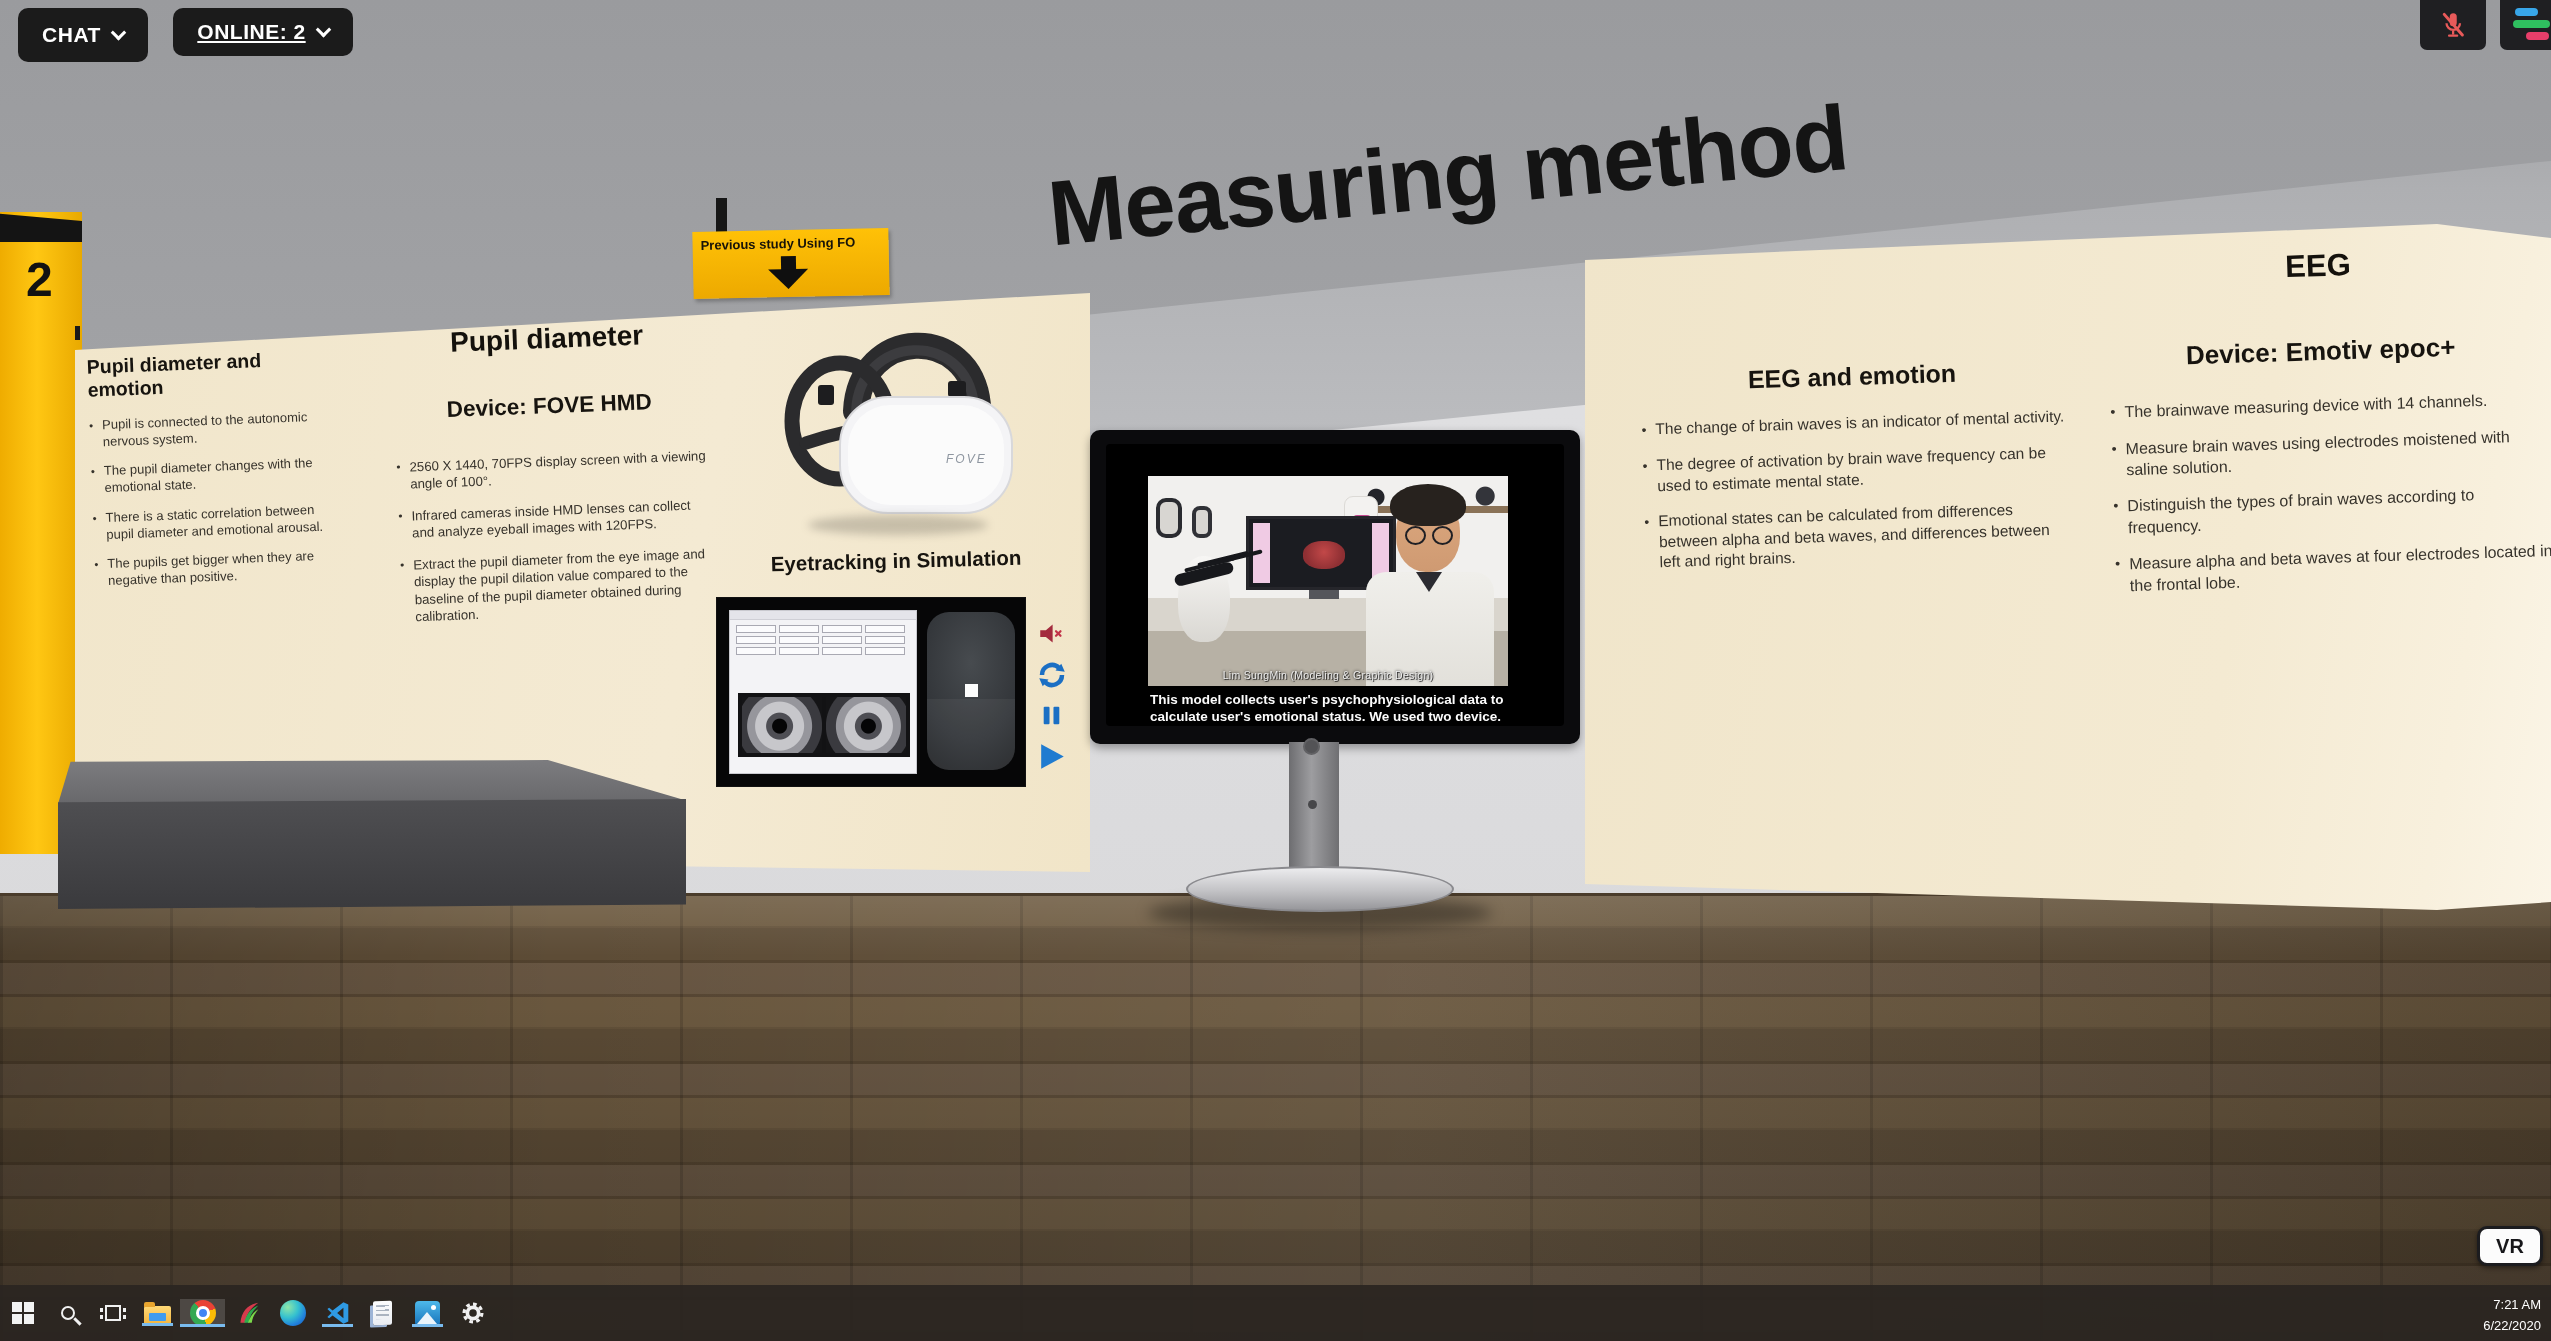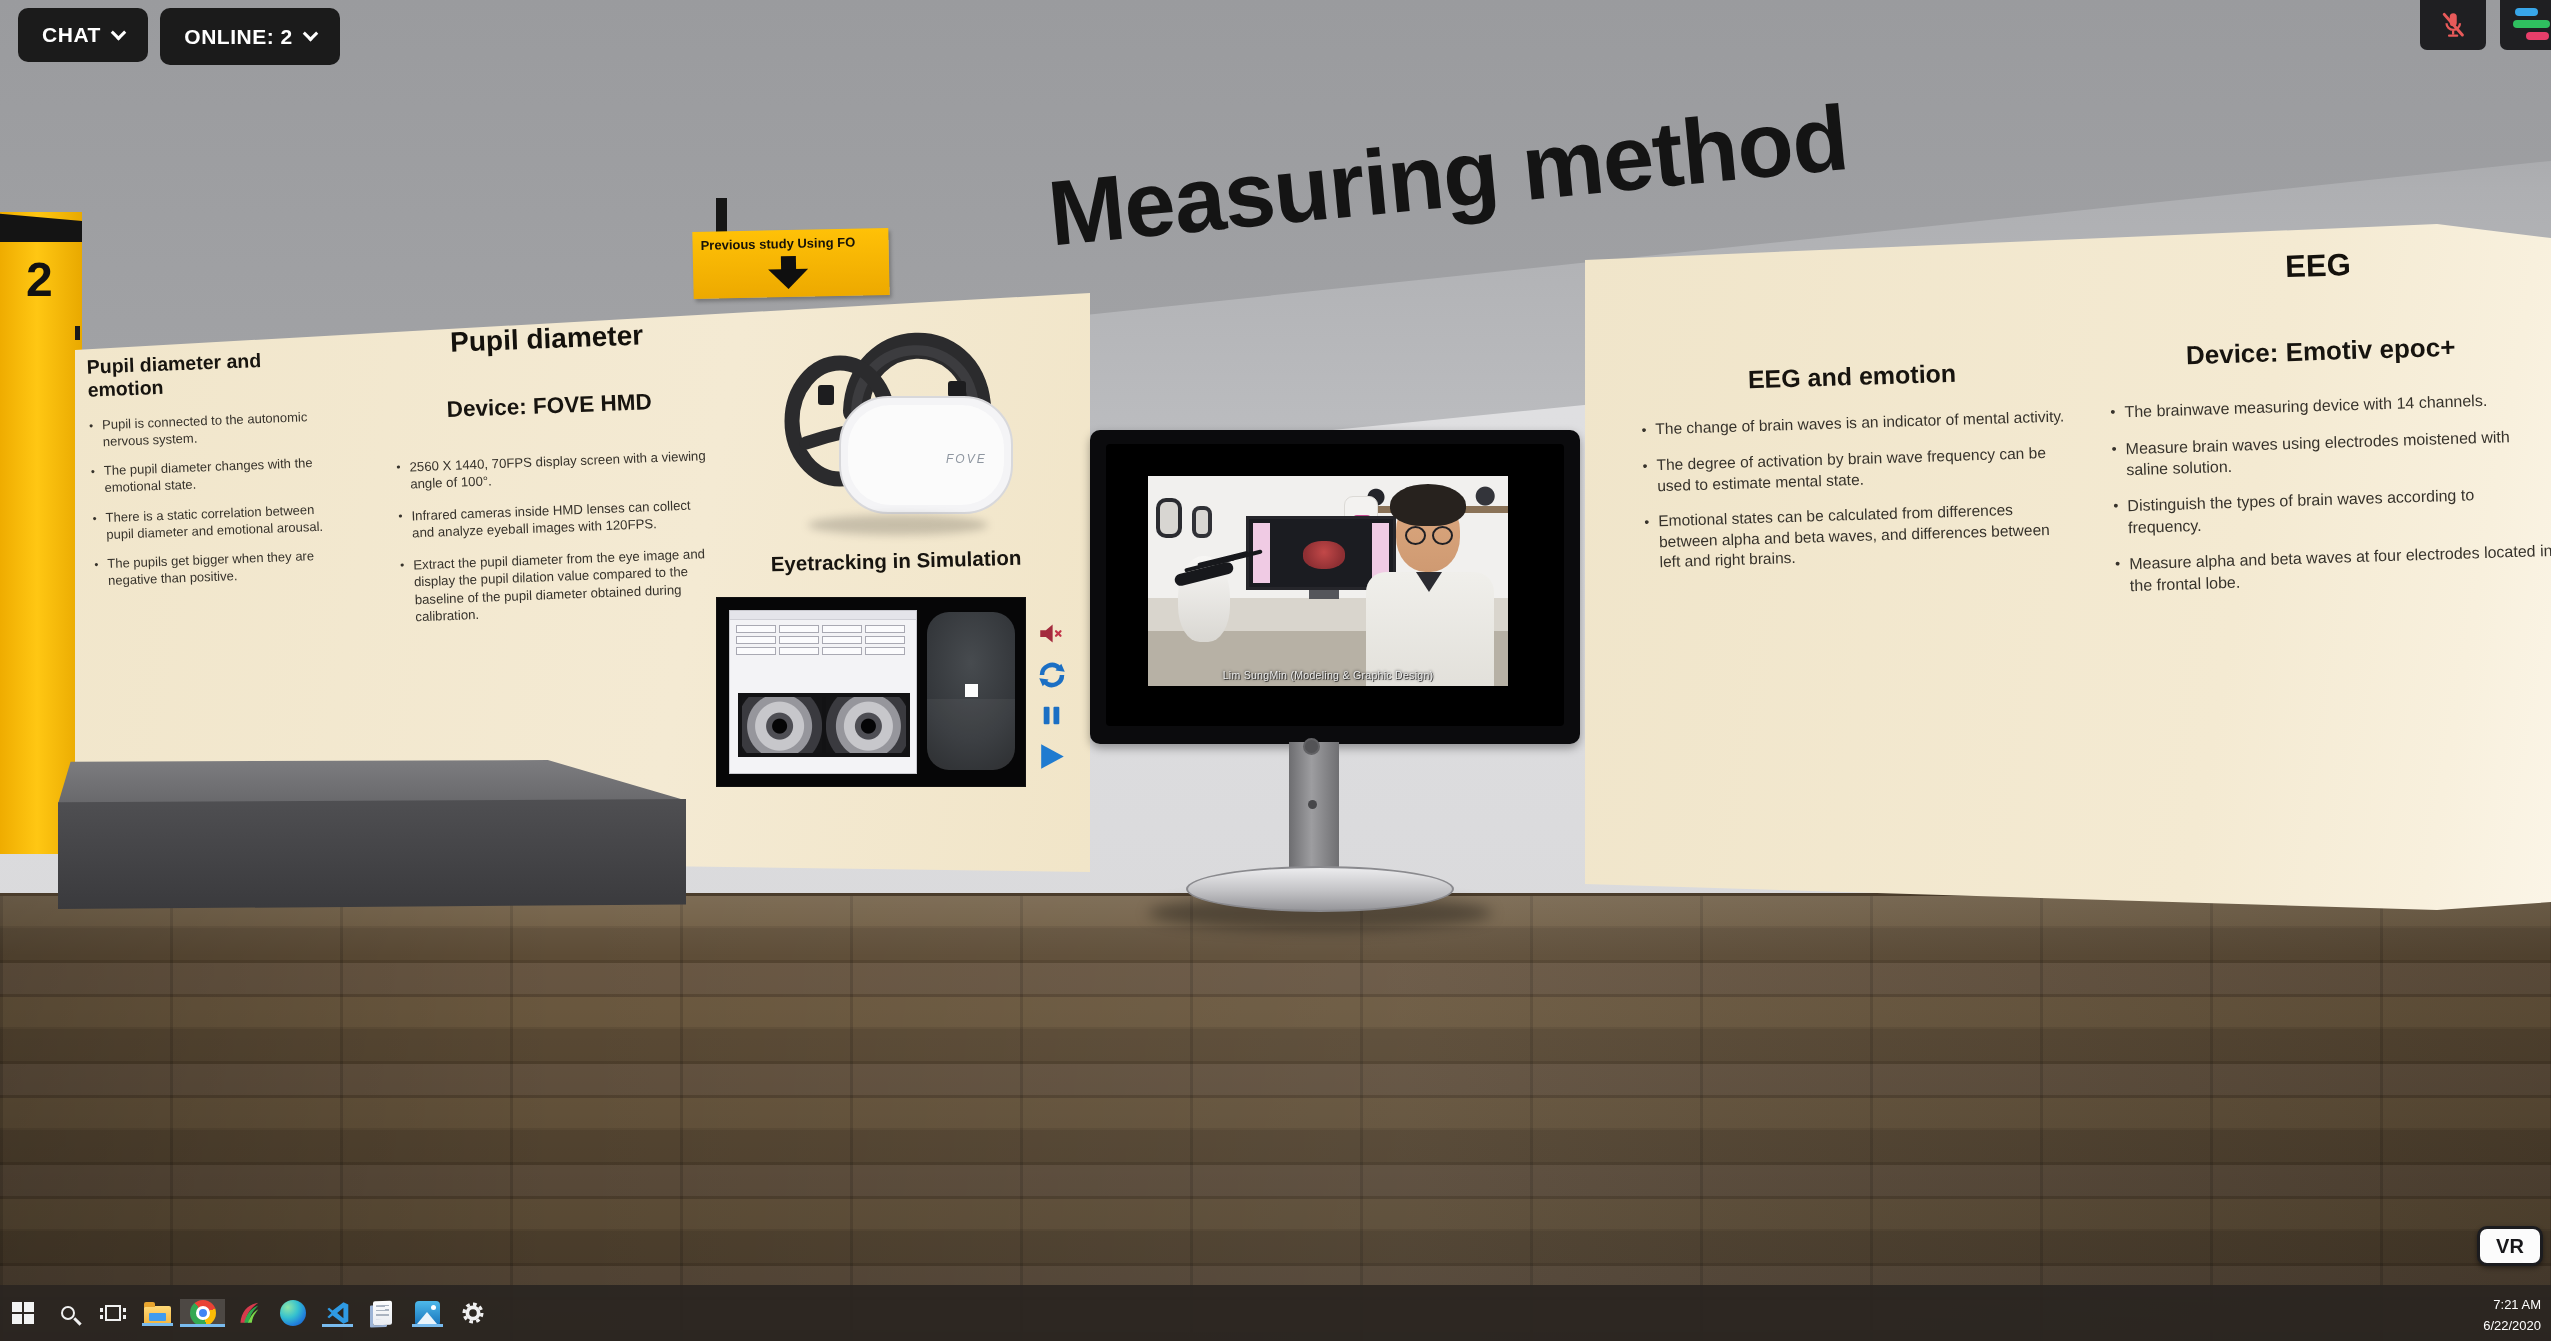--- a/index.html
+++ b/index.html
@@ -139,21 +139,21 @@
   .ctl-lg{left:1592px;top:482px;gap:17px;}
   .ctl-sm .i-mute svg{width:27px;height:27px;}.ctl-sm .i-replay svg{width:30px;height:30px;}
   .ctl-sm .i-pause svg{width:25px;height:25px;}.ctl-sm .i-play svg{width:31px;height:31px;}
   .ctl-lg .i-mute svg{width:37px;height:37px;}.ctl-lg .i-replay svg{width:42px;height:42px;}
   .ctl-lg .i-pause svg{width:35px;height:35px;}.ctl-lg .i-play svg{width:45px;height:45px;}
 
   
   .hud-btn{position:absolute;background:rgba(17,17,17,.93);border:none;border-radius:10px;color:#fff;
     font-weight:700;font-size:21px;letter-spacing:.5px;display:flex;align-items:center;justify-content:center;gap:12px;cursor:pointer;}
   .hud-chat{left:18px;top:8px;width:130px;height:54px;}
-  .hud-online{left:160px;top:8px;width:180px;height:57px;}
+  .hud-online{left:173px;top:8px;width:180px;height:48px;text-decoration:underline;}
   .chev{width:11px;height:11px;border-right:3.4px solid #fff;border-bottom:3.4px solid #fff;transform:rotate(45deg) translate(-2px,-2px);}
   .hud-sq{position:absolute;top:0;background:#1f1f22;border:none;border-radius:0 0 7px 7px;cursor:pointer;display:flex;align-items:center;justify-content:center;}
   .hud-mic{left:2420px;width:66px;height:50px;}
   .hud-stats{left:2500px;width:51px;height:50px;border-radius:0 0 0 7px;}
   .stats-bars{position:relative;width:100%;height:100%;}
   .stats-bars i{position:absolute;display:block;border-radius:4px;}
   .stats-bars .b1{left:9px;top:7px;width:23px;height:8px;background:#38a6e9;}
   .stats-bars .b2{left:7px;top:19px;width:37px;height:8px;background:#2fbf5f;}
   .stats-bars .b3{left:20px;top:31px;width:23px;height:8px;background:#e83e6a;}
   .vr-btn{position:absolute;left:2477px;top:1226px;width:66px;height:40px;background:#fcfcfc;border:3.5px solid #1c1c1f;
@@ -347,20 +347,24 @@
       </div>
       <div class="mannequin">
         <div class="eegband"></div>
       </div>
       <div class="man-body"></div>
       <div class="man-collar"></div>
       <div class="man-head"></div>
       <div class="man-hair"></div>
       <div class="man-glasses"></div>
       <div class="vid-name">Lim SungMin (Modeling &amp; Graphic Design)</div>
+    </div>
+    <div class="tv-captions">
+      <div>This model collects user's psychophysiological data to</div>
+      <div>calculate user's emotional status. We used two device.</div>
     </div>
   </div>
   <div class="stand-neck"></div>
   <div class="stand-knob"></div>
   <div class="stand-hole"></div>
   <div class="stand-shadow"></div>
   <div class="stand-base"></div>
 
   <div class="controls ctl-lg">
     <button class="i-mute" aria-label="muted">

